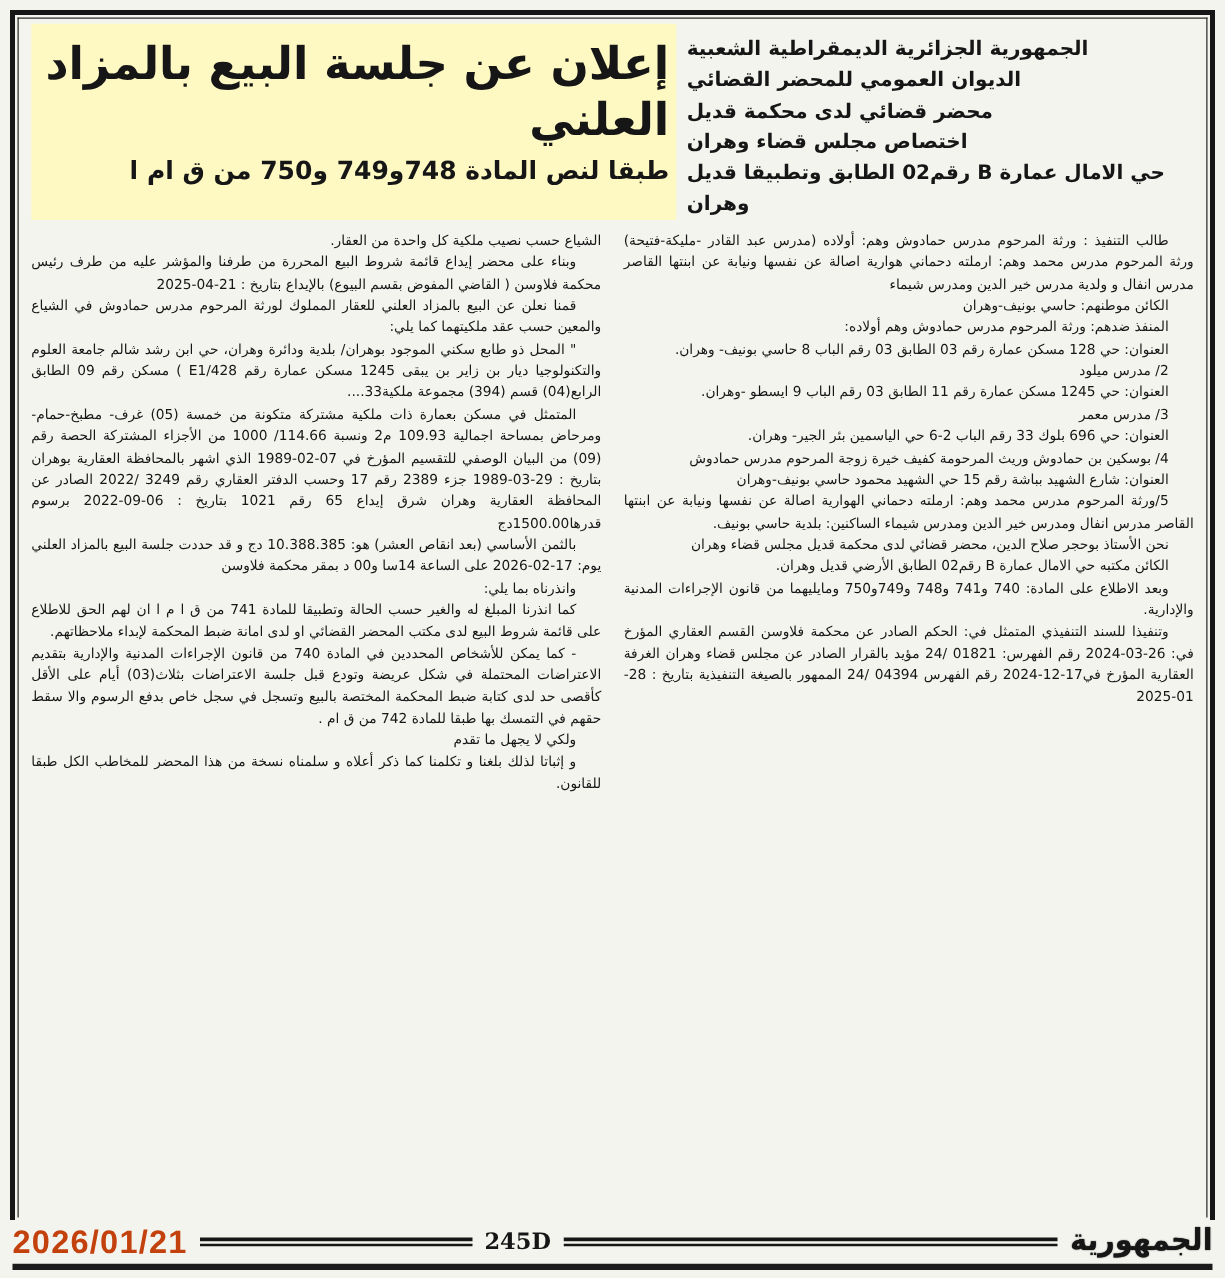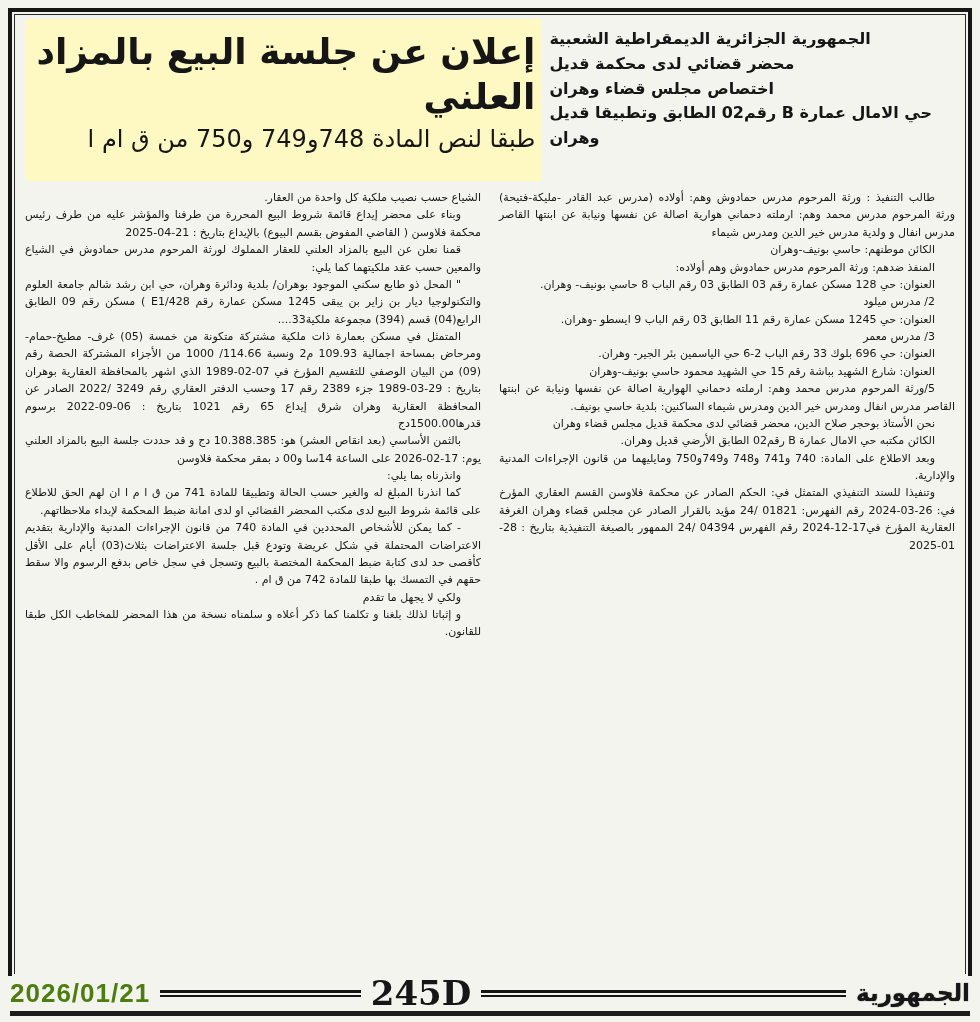--- a/index.html
+++ b/index.html
@@ -44,21 +44,21 @@
   .gov-header p{margin:0;}
   .title-box{
     width:56%;
     background:#fef9c3;
     text-align:right;
     padding:10px 6px 8px 6px;
     box-sizing:border-box;
   }
   .title-l1{font-size:36px;font-weight:bold;line-height:1.25;margin:0;}
   .title-l2{font-size:34px;font-weight:bold;line-height:1.3;margin:0;}
-  .title-l3{font-size:24px;font-weight:normal;line-height:1.5;margin:2px 0 16px 0;}
+  .title-l3{font-size:20px;font-weight:bold;line-height:1.5;margin:2px 0 16px 0;}
   
   .body-cols{
     flex:1;
     display:flex;direction:rtl;
     gap:18px;
     padding-top:8px;
     overflow:hidden;
   }
   .col{flex:1;direction:rtl;}
   .col p.para{
@@ -71,33 +71,33 @@
   
   .footer-row{
     height:34px;
     display:flex;align-items:center;
     gap:10px;
     padding:0 2px;
   }
   .footer-date{
     font-family:"Liberation Sans",sans-serif;
     font-weight:bold;font-size:26px;letter-spacing:1px;
-    color:#4d7c0f;
+    color:#c2410c;
   }
   .rule{
     height:7px;
     border-top:3px solid #161616;
     border-bottom:2px solid #161616;
     box-sizing:border-box;
   }
   .rule.left{flex:1.1;}
   .rule.right{flex:2;}
   .footer-code{
     font-family:"DejaVu Serif",serif;
-    font-weight:bold;font-size:34px;
+    font-weight:bold;font-size:18px;
   }
   .newspaper-logo{
     font-weight:bold;font-size:23px;
     white-space:nowrap;
     text-shadow:0 0 1px #161616;
     transform:scaleY(1.05);
   }
   .bottom-rule{
     height:5px;background:#1c1c1c;
     margin:1px 2px 6px 2px;
@@ -106,20 +106,21 @@
 </head>
 <body>
 
 <div class="sheet">
   <div class="frame">
     <div class="frame-inner">
 
       <div class="top-row">
         <div class="gov-header">
             <p class="gov-line">الجمهورية الجزائرية الديمقراطية الشعبية</p>
+            <p class="gov-line">الديوان العمومي للمحضر القضائي</p>
             <p class="gov-line">محضر قضائي لدى محكمة قديل</p>
             <p class="gov-line">اختصاص مجلس  قضاء وهران</p>
             <p class="gov-line">حي الامال عمارة B رقم02 الطابق وتطبيقا قديل وهران</p>
           </div>
 
         <div class="title-box">
           <p class="title-l1">إعلان عن جلسة البيع بالمزاد العلني</p>
           <p class="title-l3">طبقا لنص المادة 748و749 و750 من ق ام ا</p>
         </div>
       </div>
@@ -127,20 +128,21 @@
       <div class="body-cols">
         <div class="col">
             <p class="para indent">طالب التنفيذ : ورثة المرحوم مدرس حمادوش وهم: أولاده (مدرس عبد القادر -مليكة-فتيحة) ورثة المرحوم مدرس محمد وهم: ارملته دحماني هوارية اصالة عن نفسها ونيابة عن ابنتها القاصر مدرس انفال و ولدية مدرس خير الدين ومدرس شيماء</p>
             <p class="para indent">الكائن موطنهم: حاسي بونيف-وهران</p>
             <p class="para indent">المنفذ ضدهم: ورثة المرحوم مدرس حمادوش وهم أولاده:</p>
             <p class="para indent">العنوان: حي 128 مسكن عمارة رقم 03 الطابق 03 رقم الباب 8 حاسي بونيف- وهران.</p>
             <p class="para indent">2/ مدرس ميلود</p>
             <p class="para indent">العنوان: حي 1245 مسكن عمارة رقم 11 الطابق 03 رقم الباب 9 ايسطو -وهران.</p>
             <p class="para indent">3/ مدرس معمر</p>
             <p class="para indent">العنوان: حي 696 بلوك 33 رقم الباب 2-6 حي الياسمين بئر الجير- وهران.</p>
+            <p class="para indent">4/ بوسكين بن حمادوش وريث المرحومة كفيف خيرة زوجة المرحوم مدرس حمادوش</p>
             <p class="para indent">العنوان:  شارع الشهيد بباشة رقم 15 حي الشهيد محمود حاسي بونيف-وهران</p>
             <p class="para indent">5/ورثة المرحوم مدرس محمد وهم: ارملته دحماني الهوارية اصالة عن نفسها ونيابة عن ابنتها القاصر مدرس انفال ومدرس خير الدين ومدرس شيماء الساكنين: بلدية حاسي بونيف.</p>
             <p class="para indent">نحن الأستاذ بوحجر صلاح الدين، محضر قضائي لدى محكمة قديل مجلس قضاء وهران</p>
             <p class="para indent">الكائن مكتبه حي الامال عمارة B رقم02 الطابق الأرضي قديل وهران.</p>
             <p class="para indent">وبعد الاطلاع على المادة: 740 و741 و748 و749و750 ومايليهما من قانون الإجراءات المدنية والإدارية.</p>
             <p class="para indent">وتنفيذا للسند التنفيذي المتمثل في: الحكم الصادر عن محكمة فلاوسن القسم العقاري المؤرخ في: 26-03-2024 رقم الفهرس: 01821 /24 مؤيد بالقرار الصادر عن مجلس قضاء وهران الغرفة العقارية المؤرخ في17-12-2024 رقم الفهرس 04394 /24 الممهور بالصيغة التنفيذية بتاريخ : 28-01-2025</p>
           </div>
 
         <div class="col">
           <div>

